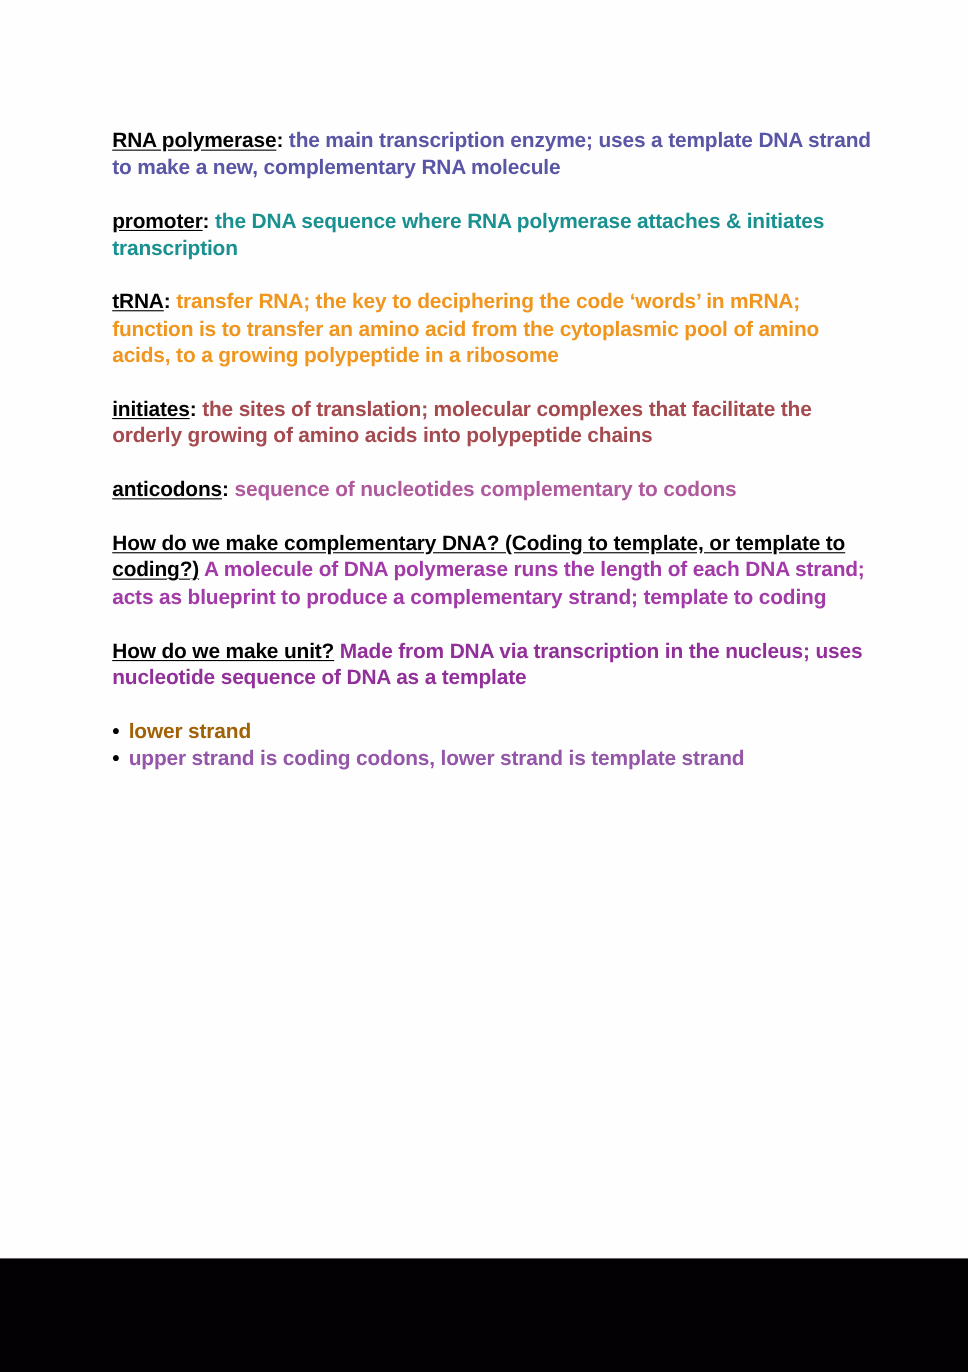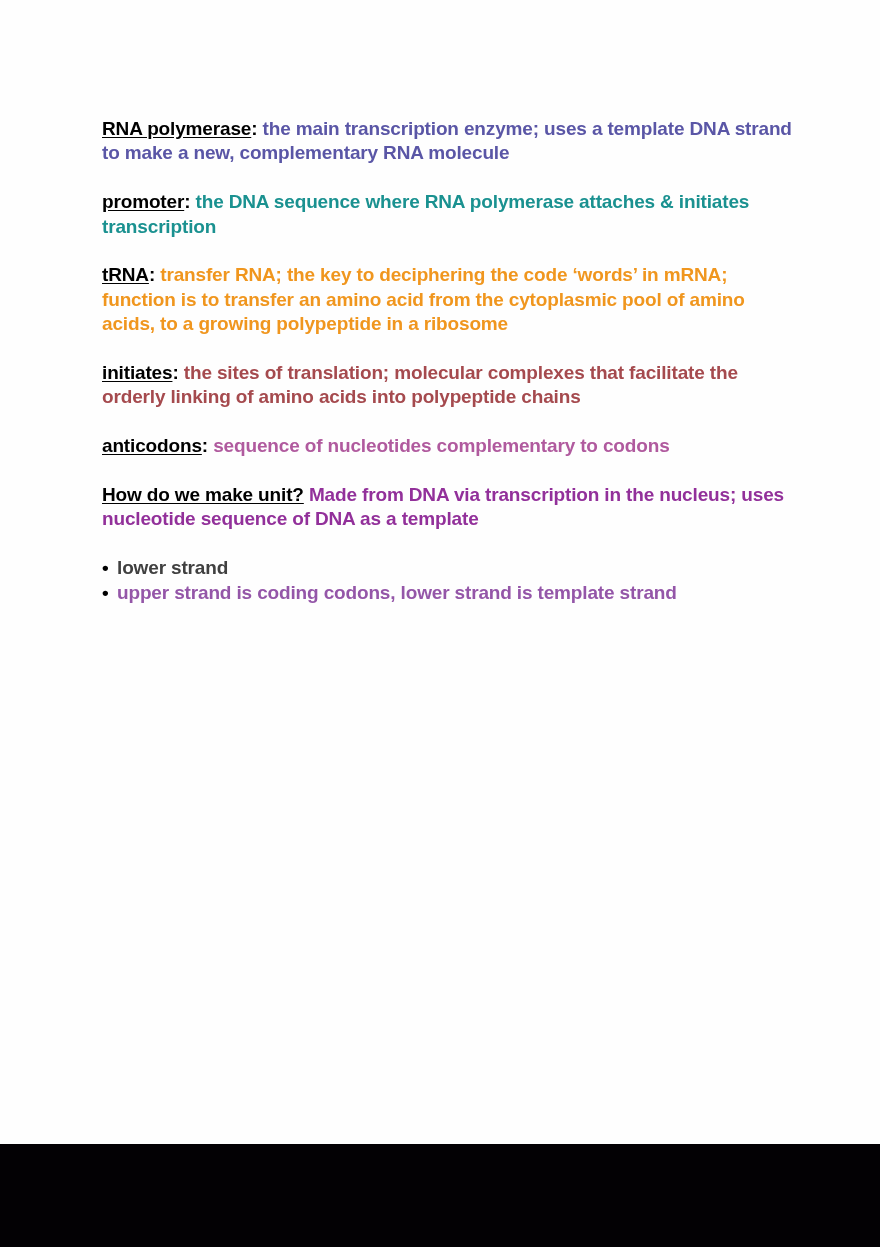--- a/index.html
+++ b/index.html
@@ -37,38 +37,41 @@
     <div class="entry">
       <span class="term">promoter</span><span class="colon">:</span><span class="def" style="color:#1a9190"> the DNA sequence where RNA polymerase attaches &amp; initiates transcription</span>
     </div>
 
 
     <div class="entry">
       <span class="term">tRNA</span><span class="colon">:</span><span class="def" style="color:#f0961e"> transfer RNA; the key to deciphering the code ‘words’ in mRNA; function is to transfer an amino acid from the cytoplasmic pool of amino acids, to a growing polypeptide in a ribosome</span>
     </div>
 
     <div class="entry">
-      <span class="term">initiates</span><span class="colon">:</span><span class="def" style="color:#a54a4e"> the sites of translation; molecular complexes that facilitate the orderly linking of amino acids into polypeptide chains</span>
+      <span class="term">initiates</span><span class="colon">:</span><span class="def" style="color:#a54a4e"> the sites of translation; molecular complexes that facilitate the orderly growing of amino acids into polypeptide chains</span>
     </div>
 
 
     <div class="entry">
       <span class="term">anticodons</span><span class="colon">:</span><span class="def" style="color:#b05a9e"> sequence of nucleotides complementary to codons</span>
     </div>
 
+    <div class="entry">
+      <span class="term">How do we make complementary DNA? (Coding to template, or template to coding?)</span><span class="def" style="color:#a23aa8"> A molecule of DNA polymerase runs the length of each DNA strand; acts as blueprint to produce a complementary strand;  template to coding</span>
+    </div>
 
     <div class="entry">
       <span class="term">How do we make unit?</span><span class="def" style="color:#92309a"> Made from DNA via transcription in the nucleus; uses nucleotide sequence of DNA as a template</span>
     </div>
 
     <div class="entry">
       <ul class="bullets">
         <li>
           <span class="dot">•</span>
-          <span style="color:#404040">lower strand</span>
+          <span style="color:#a16207">lower strand</span>
         </li>
         <li>
           <span class="dot">•</span>
           <span style="color:#9456a8">upper strand is coding codons, lower strand is template strand</span>
         </li>
       </ul>
     </div>
 
   </div>
 </div>

